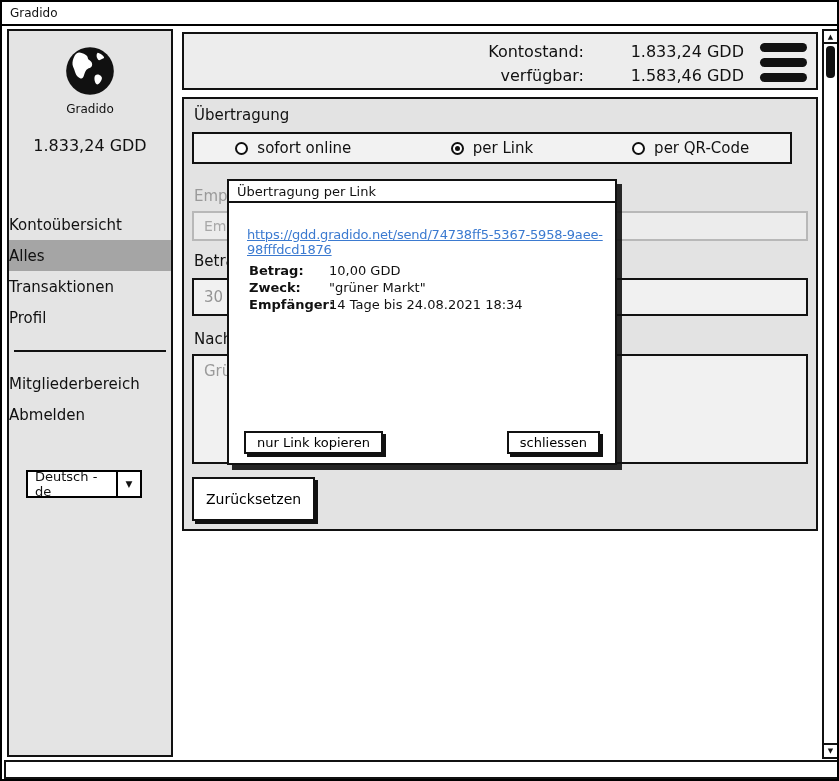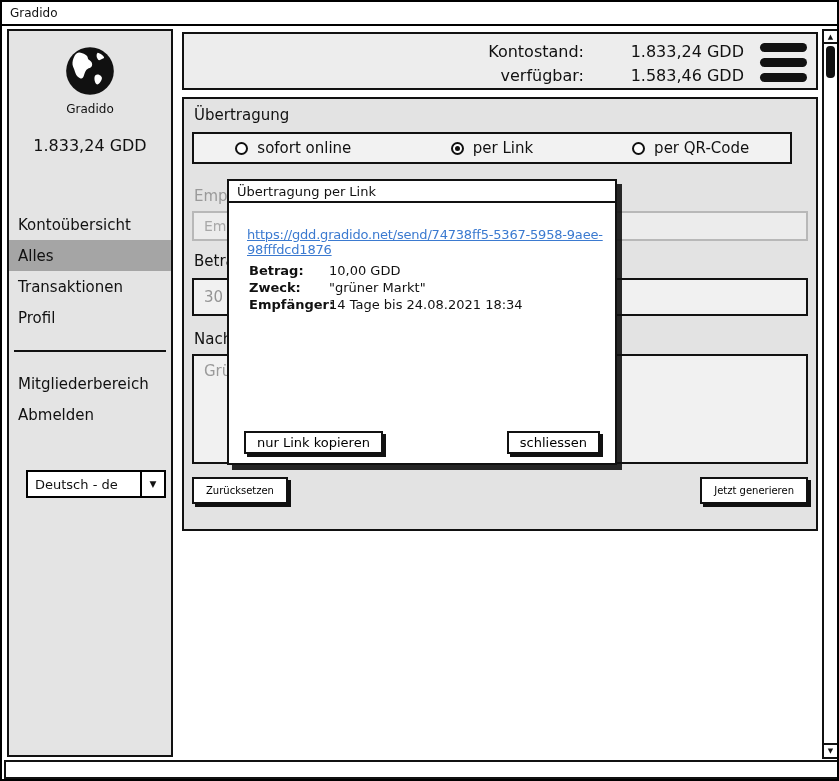--- a/index.html
+++ b/index.html
@@ -12,26 +12,26 @@
               background: #fff; border-bottom: 2px solid #000;
               display: flex; align-items: center; padding-left: 8px; font-size: 12px; }
 
   
   .sidebar { position: absolute; left: 5px; top: 27px; width: 166px; height: 728px;
              background: #e4e4e4; border: 2px solid #111; }
   .side-logo { margin-top: 14px; text-align: center; }
   .logo-label { font-size: 12px; text-align: center; margin-top: 1px; }
   .side-balance { font-size: 16px; text-align: center; margin-top: 20px; }
   .menu { position: absolute; left: 0; right: 0; top: 178px; }
-  .menu-item { height: 31px; display: flex; align-items: center; padding-left: 9px;
+  .menu-item { height: 31px; display: flex; align-items: center; 
                font-size: 15px; cursor: default; }
   .menu-item.active { background: #a5a5a5; }
   .side-divider { position: absolute; left: 5px; right: 5px; top: 319px; border-top: 2px solid #111; }
   .menu2 { position: absolute; left: 0; right: 0; top: 337px; }
-  .lang-select { position: absolute; left: 17px; top: 439px; width: 140px; height: 28px;
+  .lang-select { position: absolute; left: 17px; top: 439px; width: 116px; height: 28px;
                  background: #fff; border: 2px solid #000; display: flex; align-items: stretch; }
   .lang-value { flex: 1; display: flex; align-items: center; padding-left: 7px; font-size: 13px; }
   .lang-arrow { width: 24px; border-left: 2px solid #000; display: flex; align-items: center;
                 justify-content: center; font-size: 9px; }
 
   
   .hdr { position: absolute; left: 180px; top: 30px; width: 636px; height: 58px;
          background: #ededed; border: 2px solid #111; }
   .hdr-rows { position: absolute; right: 72px; top: 8px; display: grid;
               grid-template-columns: auto 150px; column-gap: 10px; row-gap: 5px;
@@ -59,21 +59,21 @@
   .txt { position: absolute; left: 8px; right: 8px; font-family: inherit; }
   .input-recipient { top: 112px; height: 30px; background: #ececec; border: 2px solid #b8b8b8;
                      color: #a8a8a8; font-size: 14px; padding: 0 10px; }
   .input-recipient::placeholder { color: #a8a8a8; opacity: 1; }
   .input-amount { top: 179px; height: 38px; background: #f1f1f1; border: 2px solid #111;
                   color: #949494; font-size: 15px; padding: 0 10px; }
   .textarea-message { top: 255px; height: 110px; background: #f1f1f1; border: 2px solid #111;
                       color: #9a9a9a; font-size: 15px; padding: 6px 10px; resize: none; }
 
   .btn { background: #fff; border: 2px solid #111; box-shadow: 3px 3px 0 #111;
-         font-size: 10px; padding: 6px 12px; font-family: inherit; cursor: pointer; }
+         font-size: 14px; padding: 12px 12px; font-family: inherit; cursor: pointer; }
   .btn-reset { position: absolute; left: 8px; top: 378px; }
   .btn-generate { position: absolute; right: 8px; top: 378px; }
 
   
   .modal { position: absolute; left: 225px; top: 177px; width: 390px; height: 286px;
            background: #fff; border: 2px solid #111; box-shadow: 5px 5px 0 rgba(17,17,17,0.9); }
   .modal-titlebar { height: 22px; border-bottom: 2px solid #111; display: flex;
                     align-items: center; padding-left: 8px; font-size: 13px; background: #fff; }
   .modal-link { position: absolute; left: 18px; top: 46px; font-size: 13px;
                 color: #3b7ad0; text-decoration: underline; letter-spacing: -0.2px; }
@@ -187,21 +187,20 @@
     <div class="fld-label lbl-recipient">Empfänger</div>
     <input class="txt input-recipient" placeholder="Email" style="">
 
     <div class="fld-label lbl-amount">Betrag</div>
     <input class="txt input-amount" value="30" style="">
 
     <div class="fld-label lbl-message">Nachricht</div>
     <textarea class="txt textarea-message" style="">Grüner Markt</textarea>
 
     <button class="btn btn-reset">Zurücksetzen</button>
-    <button class="btn btn-generate">Jetzt generieren</button>
   </div>
 
   <div class="modal">
     <div class="modal-titlebar">
       <span>Übertragung per Link</span>
     </div>
     <a class="modal-link" href="#">https://gdd.gradido.net/send/74738ff5-5367-5958-9aee-98fffdcd1876</a>
     <div class="modal-details">
       <span class="dl">Betrag:</span>
       <span class="dv">10,00 GDD</span>

